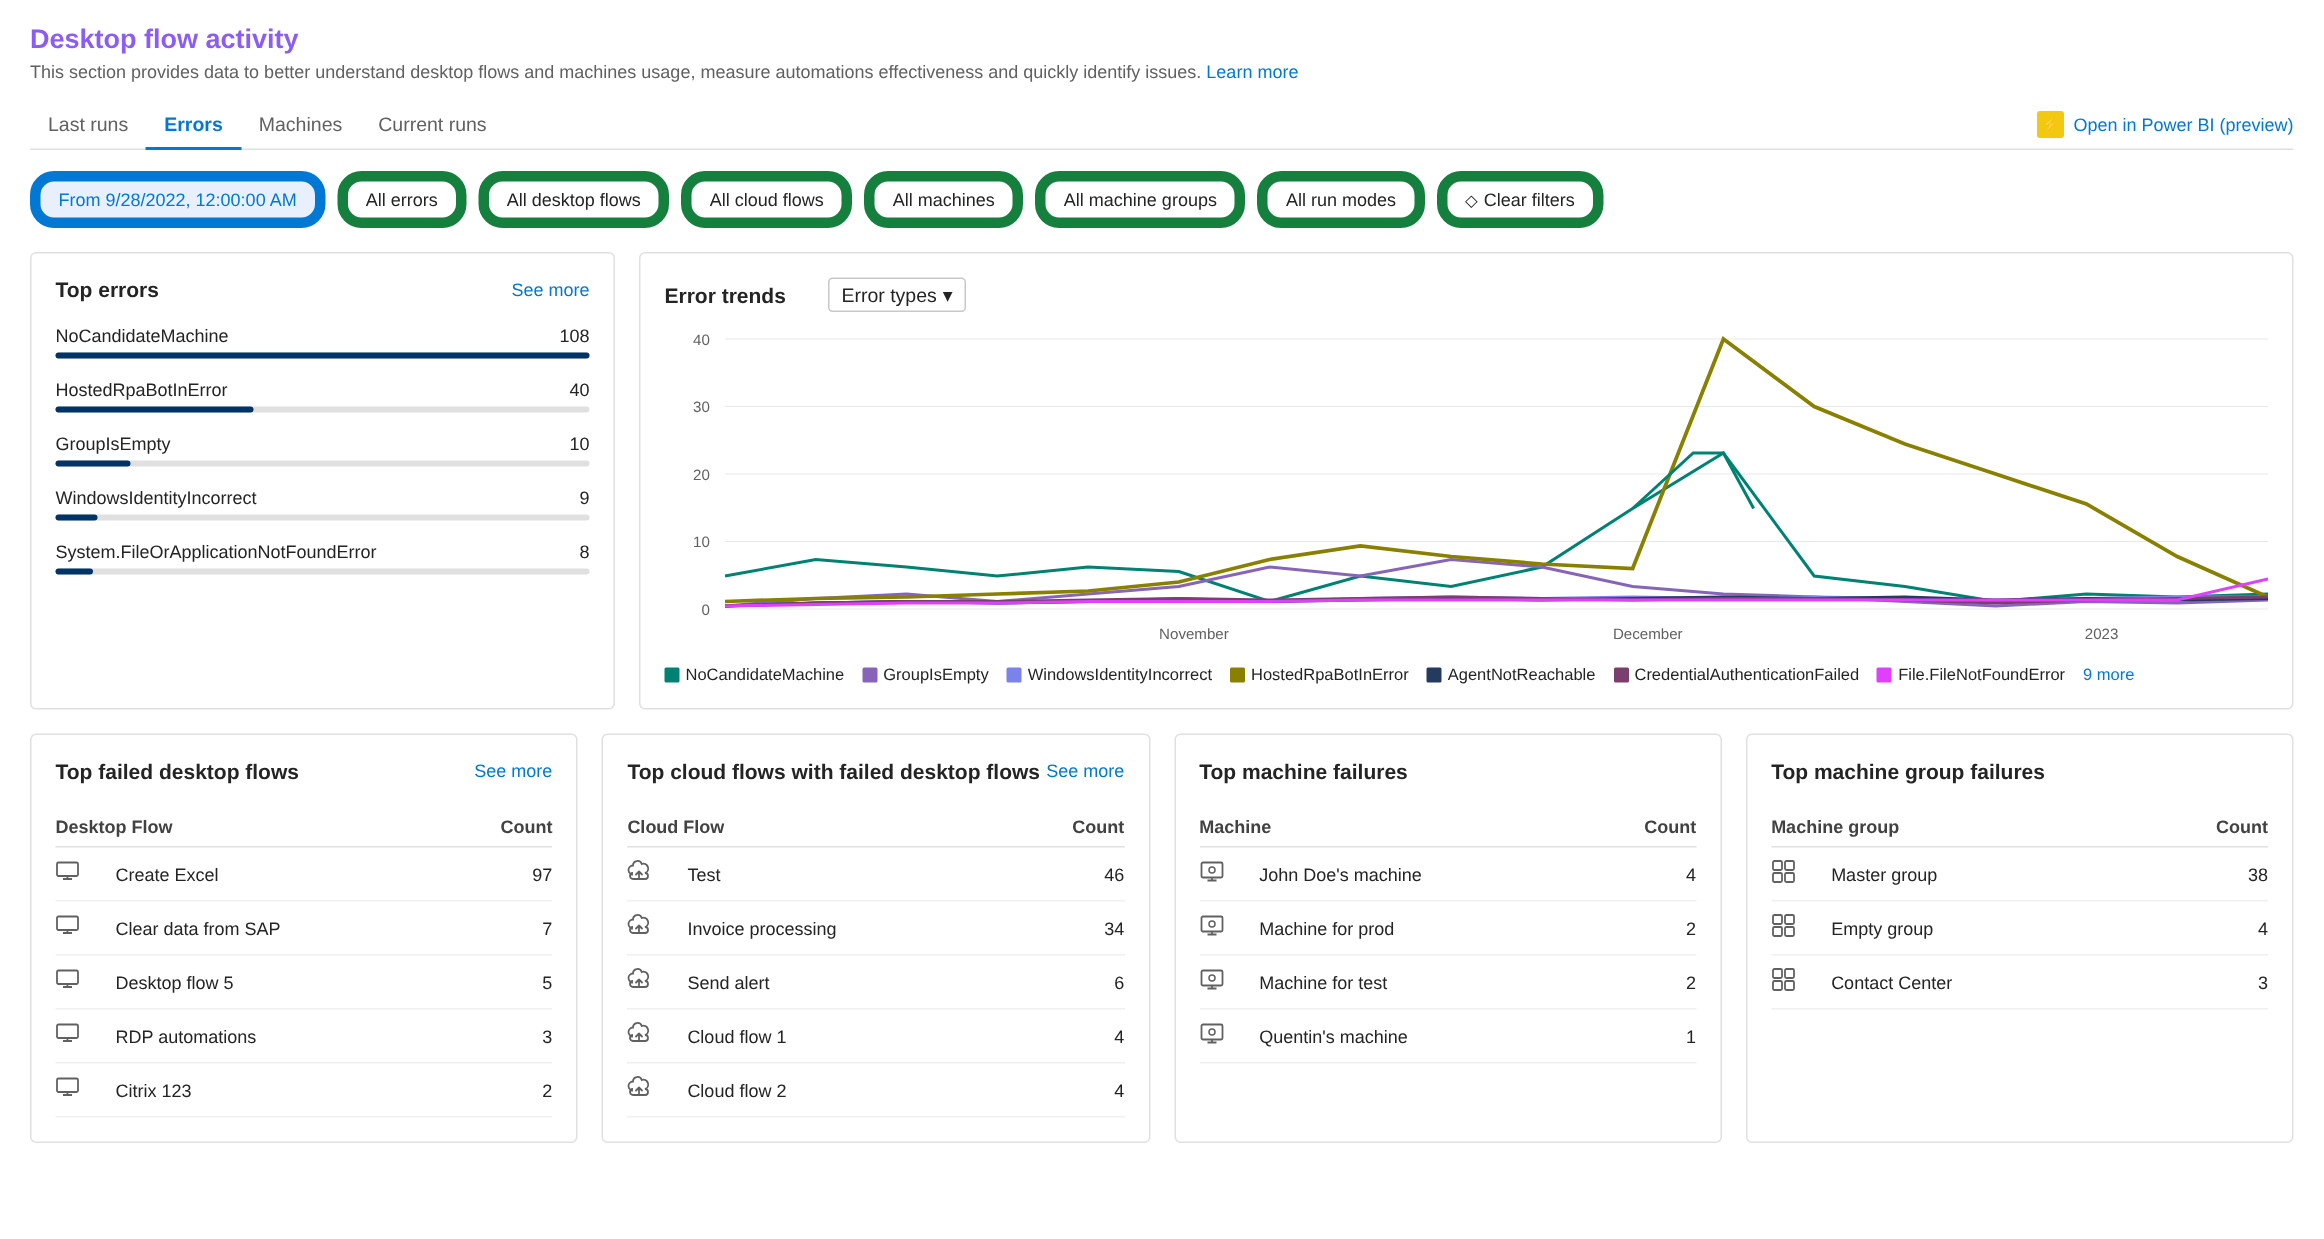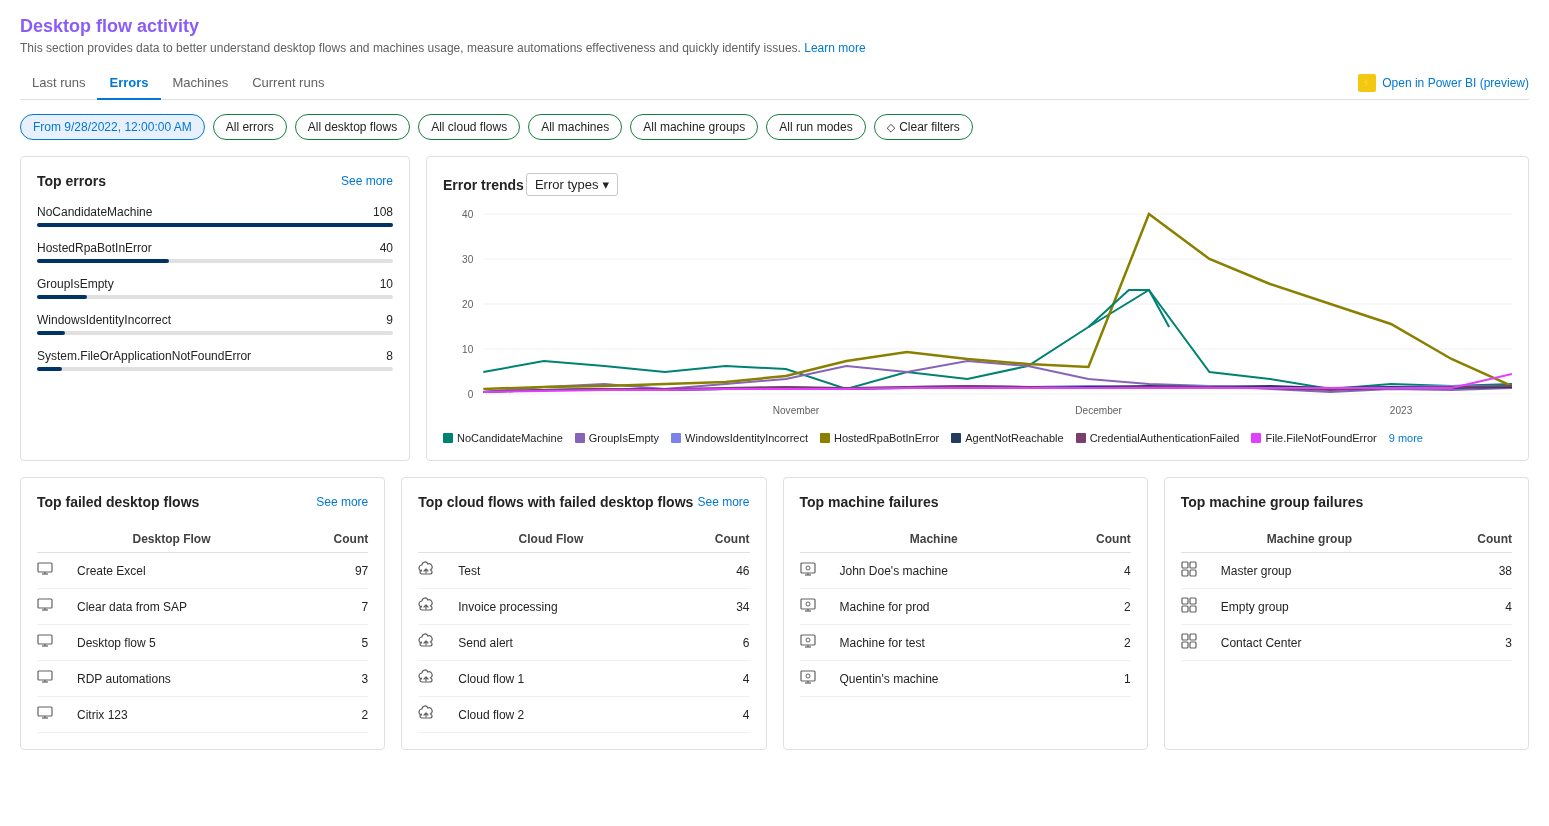--- a/index.html
+++ b/index.html
@@ -14,21 +14,21 @@
     
     
     .tabs-row { display: flex; align-items: center; border-bottom: 1px solid #e0e0e0; margin-bottom: 14px; position: relative; }
     .tab { padding: 8px 12px; cursor: pointer; font-size: 13px; color: #616161; text-decoration: none; border-bottom: 2px solid transparent; margin-bottom: -1px; }
     .tab.active { color: #0078d4; border-bottom: 2px solid #0078d4; font-weight: 600; }
     .open-powerbi { position: absolute; right: 0; display: flex; align-items: center; gap: 6px; font-size: 12px; color: #0078d4; cursor: pointer; }
     .powerbi-icon { width: 18px; height: 18px; background: #f2c811; border-radius: 2px; display: inline-flex; align-items: center; justify-content: center; font-size: 9px; color: #242424; font-weight: bold; }
     
     
     .filters-row { display: flex; align-items: center; gap: 8px; margin-bottom: 16px; flex-wrap: wrap; }
-    .filter-pill { padding: 5px 12px; border: 1px solid #15803d; border-radius: 16px; font-size: 12px; cursor: pointer; background: #fff; color: #242424; white-space: nowrap; }
+    .filter-pill { padding: 5px 12px; border: 7px solid #15803d; border-radius: 16px; font-size: 12px; cursor: pointer; background: #fff; color: #242424; white-space: nowrap; }
     .filter-pill.date-pill { background: #e8f0fe; border-color: #0078d4; color: #0078d4; font-weight: 500; }
     .filter-pill.clear-pill { display: flex; align-items: center; gap: 4px; }
     
     
     .main-grid { display: grid; grid-template-columns: 390px 1fr; gap: 16px; margin-bottom: 16px; }
     
     
     .card { background: #fff; border: 1px solid #e0e0e0; border-radius: 4px; padding: 16px; }
     
     
@@ -38,38 +38,38 @@
     
     .error-item { margin-bottom: 14px; }
     .error-row { display: flex; justify-content: space-between; align-items: center; margin-bottom: 4px; }
     .error-name { font-size: 12px; color: #242424; }
     .error-count { font-size: 12px; color: #242424; }
     .error-bar-bg { height: 4px; background: #e0e0e0; border-radius: 2px; }
     .error-bar { height: 4px; background: #003366; border-radius: 2px; }
     
     
     .chart-card { padding: 16px; }
-    .chart-header { display: flex; align-items: center; gap: 2px; margin-bottom: 8px; }
+    .chart-header { display: flex; align-items: center; gap: 28px; margin-bottom: 8px; }
     .chart-title { font-size: 14px; font-weight: 600; }
     .chart-dropdown { display: flex; align-items: center; gap: 4px; font-size: 13px; color: #242424; cursor: pointer; padding: 3px 8px; border: 1px solid #c8c8c8; border-radius: 3px; }
     
     .chart-area { position: relative; height: 220px; width: 100%; }
     .chart-svg { width: 100%; height: 100%; }
     
     .chart-legend { display: flex; flex-wrap: wrap; gap: 12px; margin-top: 8px; font-size: 11px; }
     .legend-item { display: flex; align-items: center; gap: 4px; cursor: pointer; }
     .legend-dot { width: 10px; height: 10px; border-radius: 1px; flex-shrink: 0; }
     .legend-more { font-size: 11px; color: #0078d4; cursor: pointer; }
     
     
     .bottom-grid { display: grid; grid-template-columns: 1fr 1fr 1fr 1fr; gap: 16px; }
     
     
     .data-table { width: 100%; border-collapse: collapse; margin-top: 8px; }
-    .data-table th { font-size: 12px; font-weight: 600; color: #424242; padding: 6px 0; border-bottom: 1px solid #e0e0e0; text-align: center; }
+    .data-table th { font-size: 12px; font-weight: 600; color: #424242; padding: 6px 0; border-bottom: 1px solid #e0e0e0; text-align: left; }
     .data-table td { font-size: 12px; color: #242424; padding: 8px 0; border-bottom: 1px solid #f0f0f0; vertical-align: middle; }
     .data-table td:last-child, .data-table th:last-child { text-align: right; }
     .data-table .icon-cell { display: flex; align-items: center; gap: 24px; }
   </style>
 </head>
 <body>
 
 <div class="page">
 
   <div>

